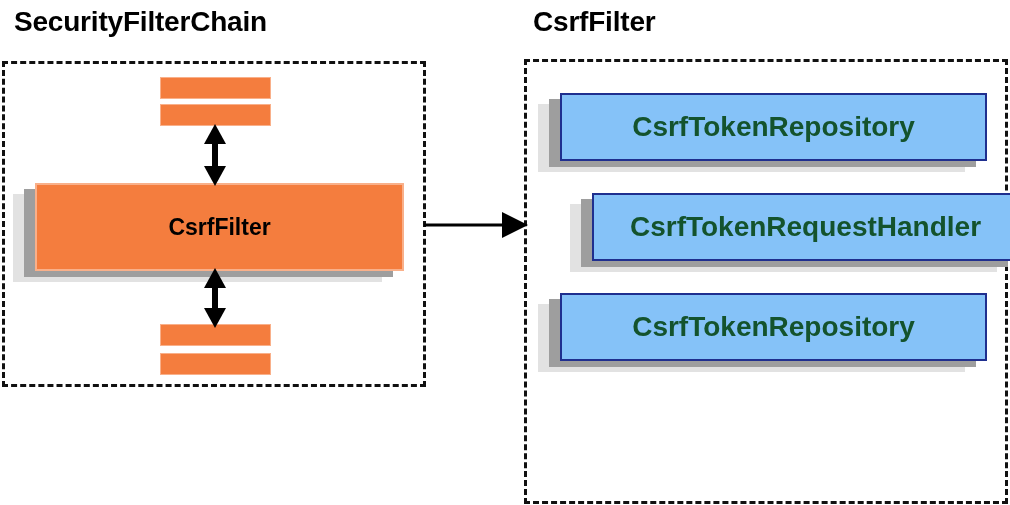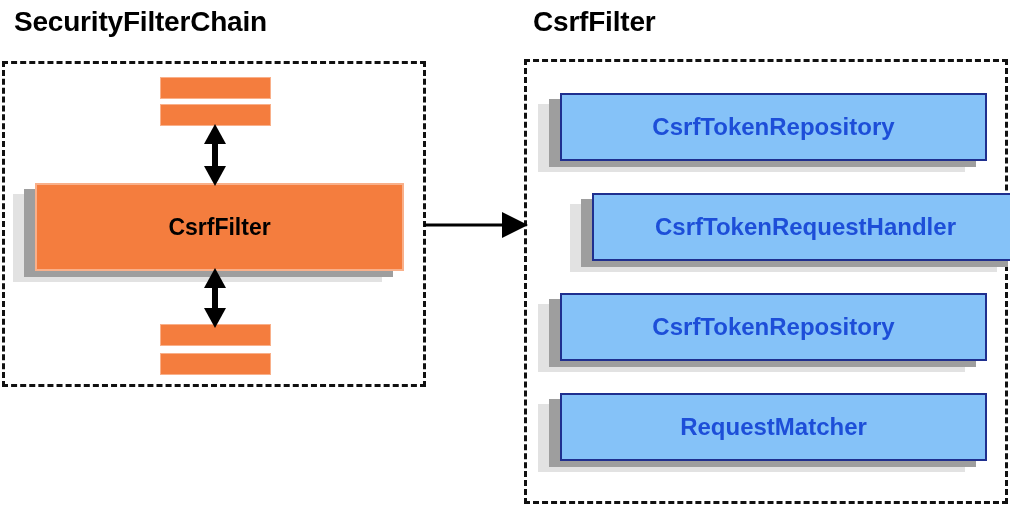--- a/index.html
+++ b/index.html
@@ -74,23 +74,23 @@
     align-items: center;
     justify-content: center;
   }
 
   
   .box-blue .lay.front {
     background: #85c2f8;
     border: 2px solid #1f2f8f;
   }
   .box-blue .label {
-    font-size: 24px;
+    font-size: 28px;
     font-weight: bold;
-    color: #1d4ed8;
+    color: #14532d;
     white-space: nowrap;
     line-height: 1;
   }
 
   
   .box-orange .lay.front {
     background: #f47d3e;
     border: 2px solid #f9b08a;
   }
   .box-orange .label {
@@ -175,21 +175,14 @@
   </div>
 
   <div class="stack box-blue" style="left:560px; top:293px; width:427px; height:68px;">
     <div class="lay back2"></div>
     <div class="lay back1"></div>
     <div class="lay front">
       <span class="label">CsrfTokenRepository</span>
     </div>
   </div>
 
-  <div class="stack box-blue" style="left:560px; top:393px; width:427px; height:68px;">
-    <div class="lay back2"></div>
-    <div class="lay back1"></div>
-    <div class="lay front">
-      <span class="label">RequestMatcher</span>
-    </div>
-  </div>
 
 </div>
 
 </body></html>

